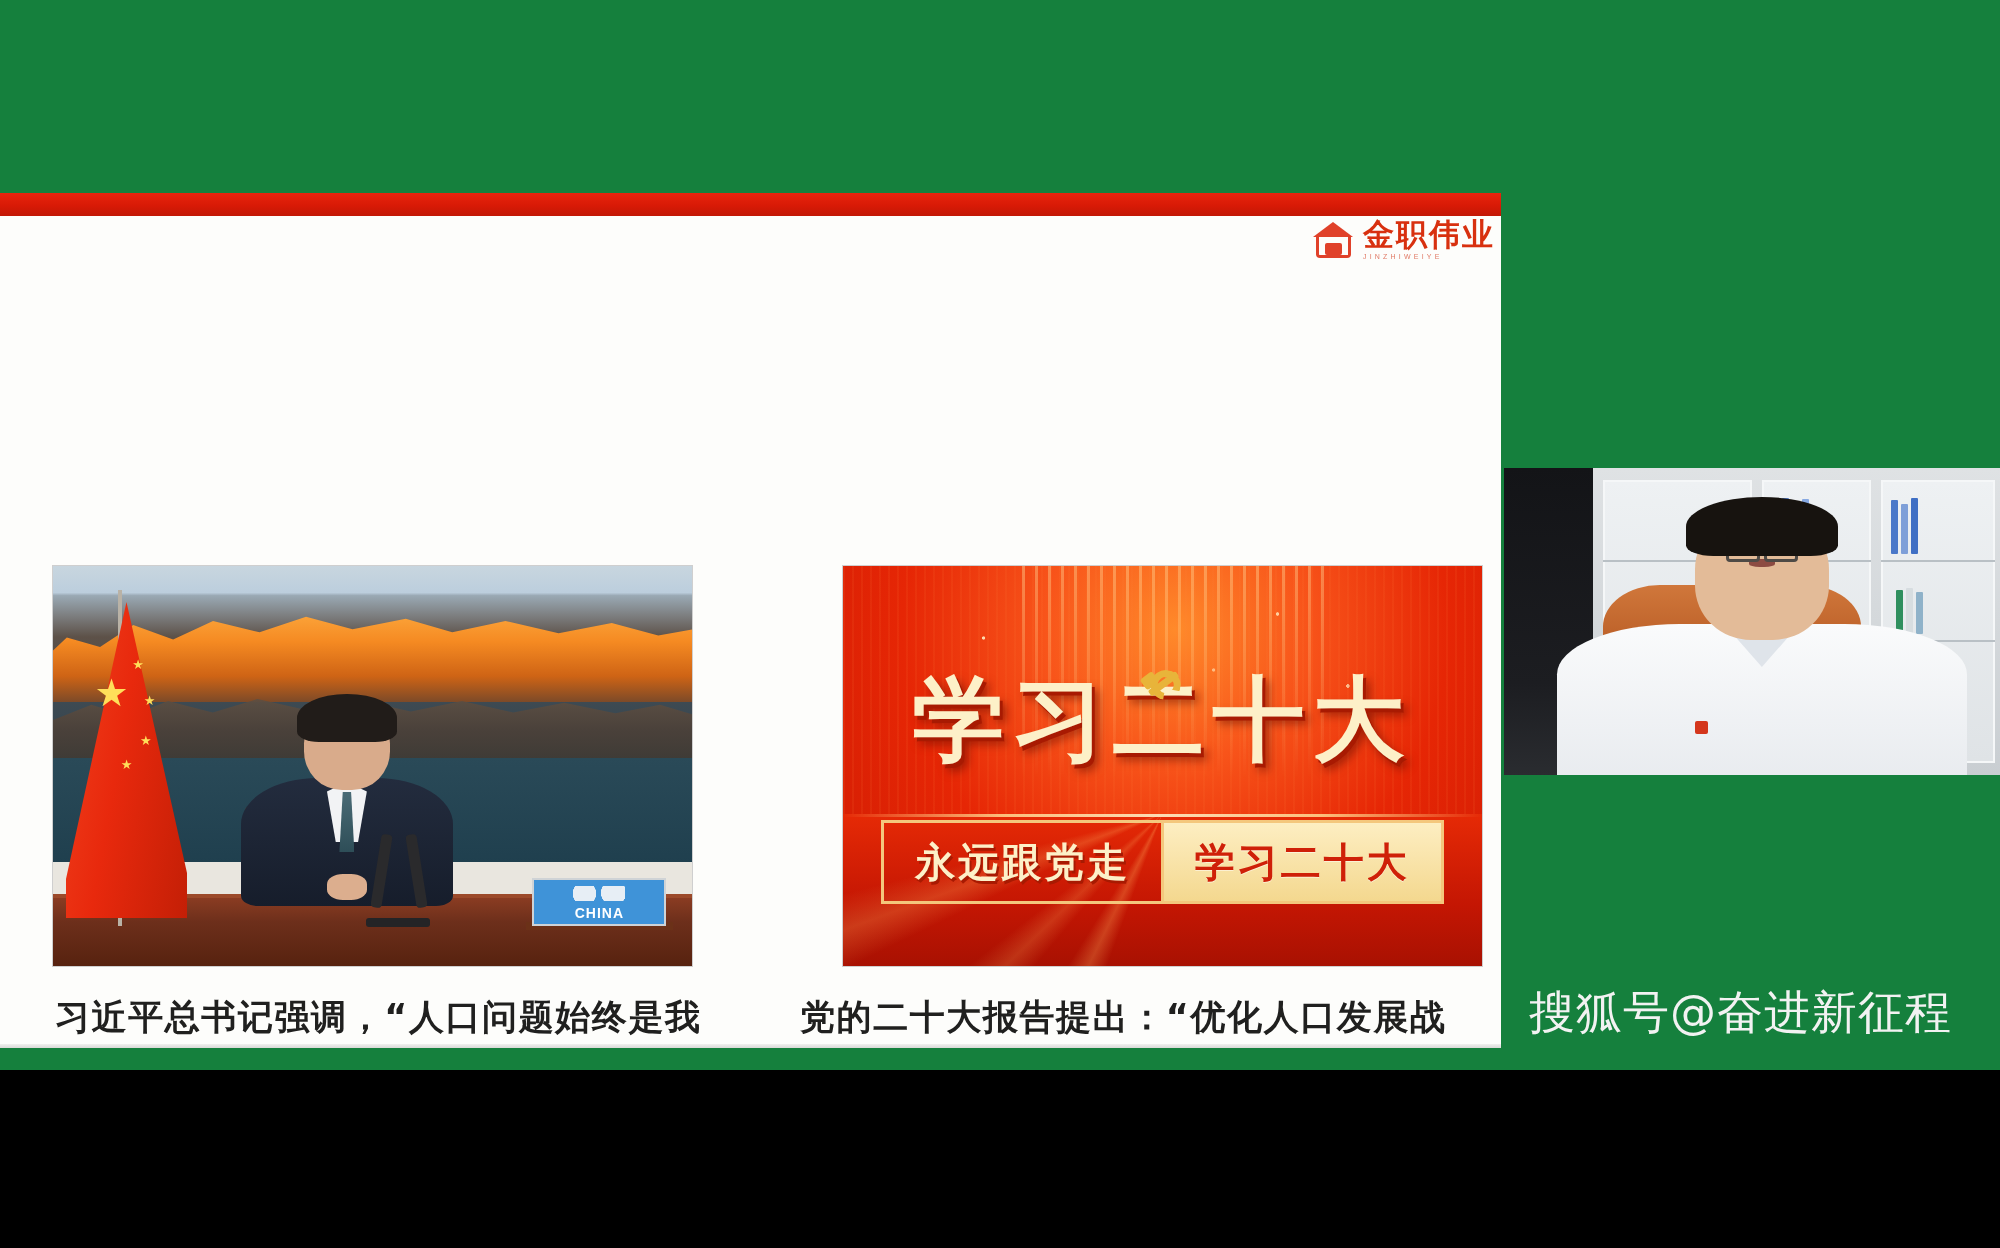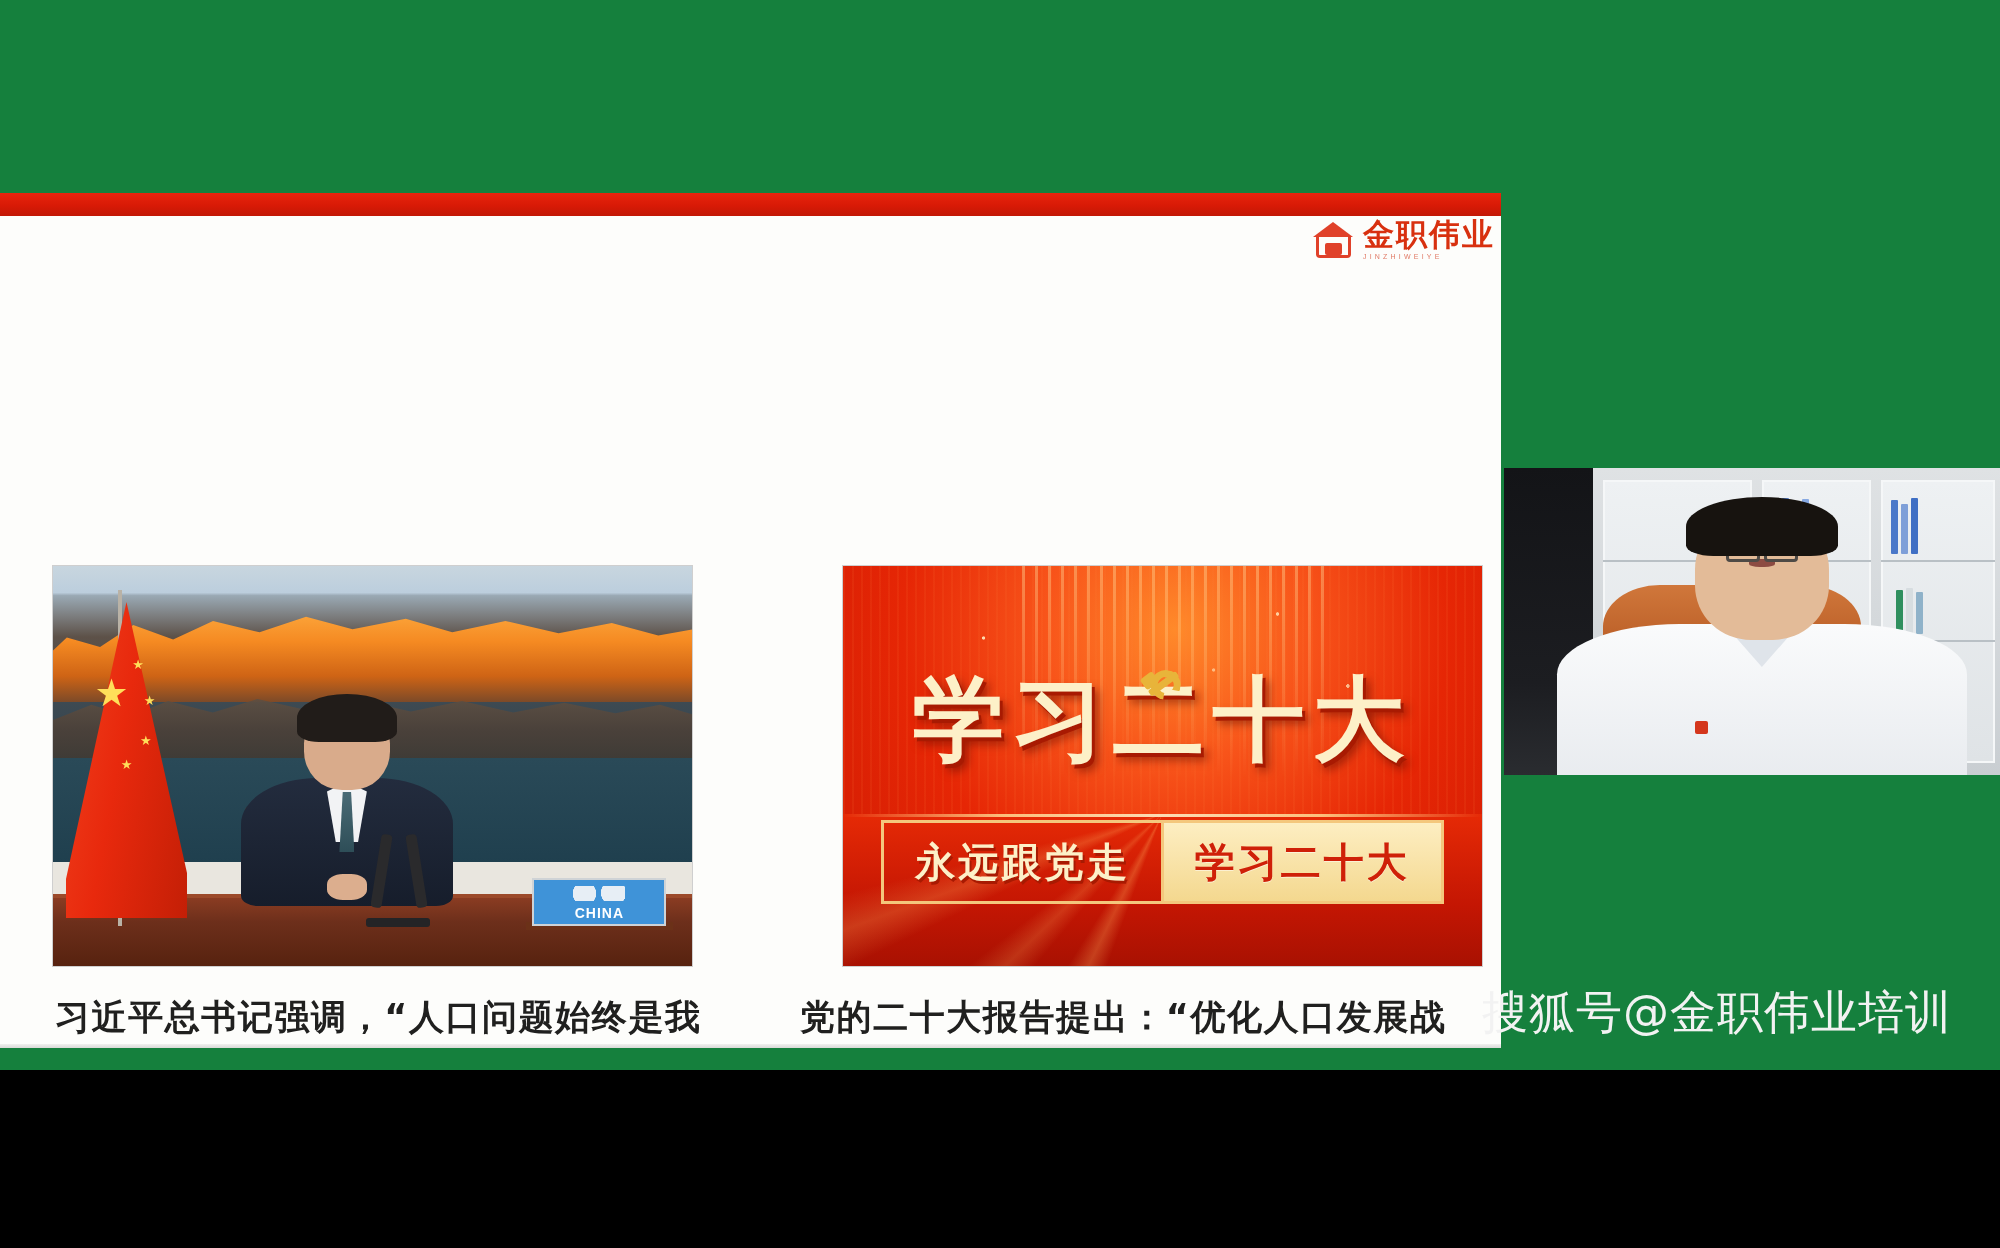--- a/index.html
+++ b/index.html
@@ -374,15 +374,15 @@
       <div class="wc-collar"></div>
       <div class="wc-head">
           <div class="wc-mouth"></div>
           <div class="wc-glasses"></div>
         </div>
       <div class="wc-hair"></div>
       <div class="wc-pin"></div>
     </div>
   </div>
 
-  <div id="watermark">搜狐号@金职伟业培训</div>
+  <div id="watermark">搜狐号@奋进新征程</div>
 
 </div>
 
 </body></html>

